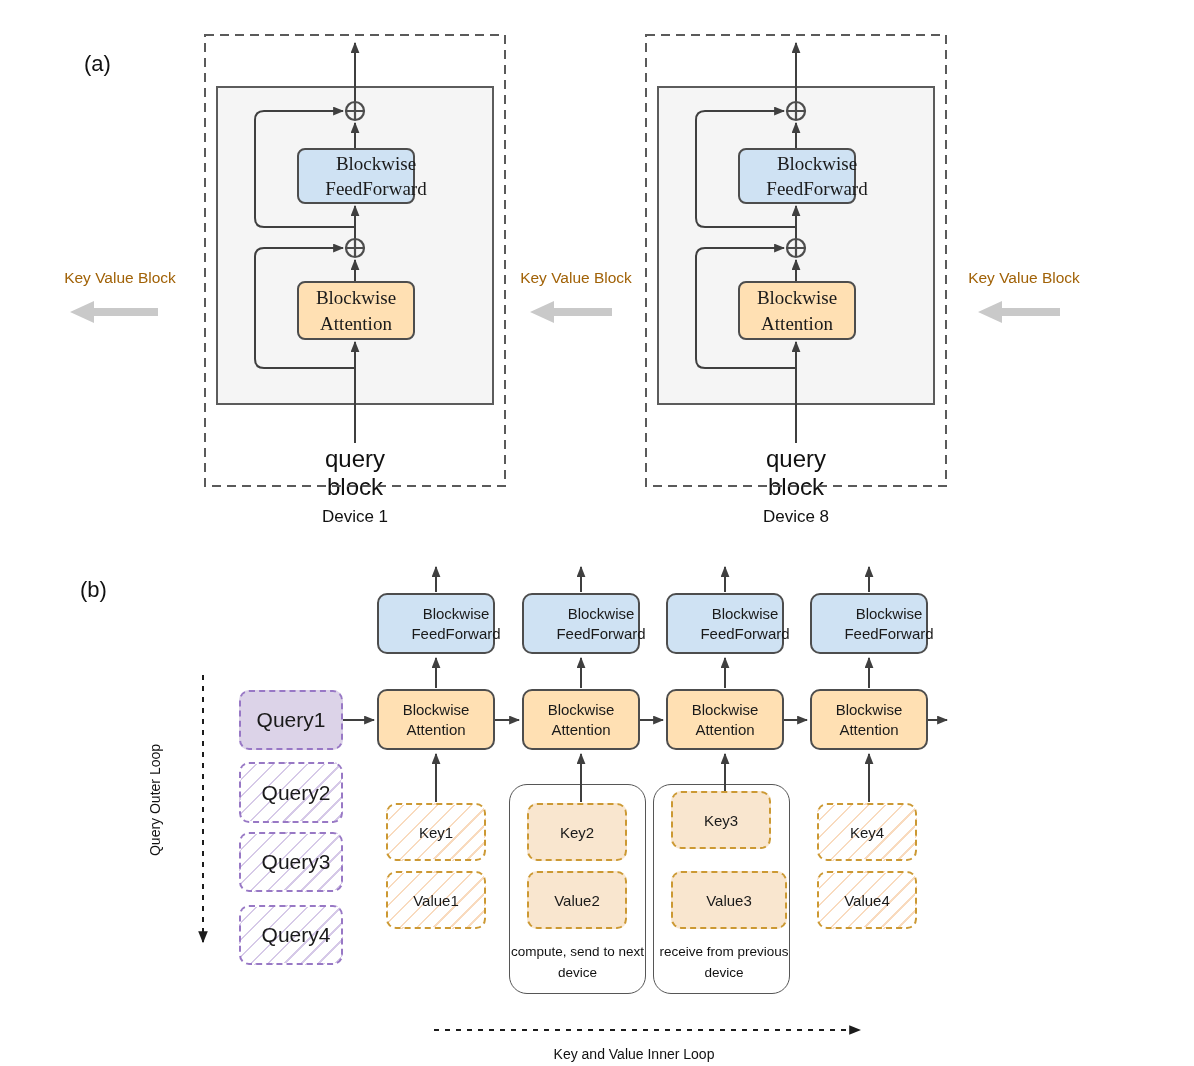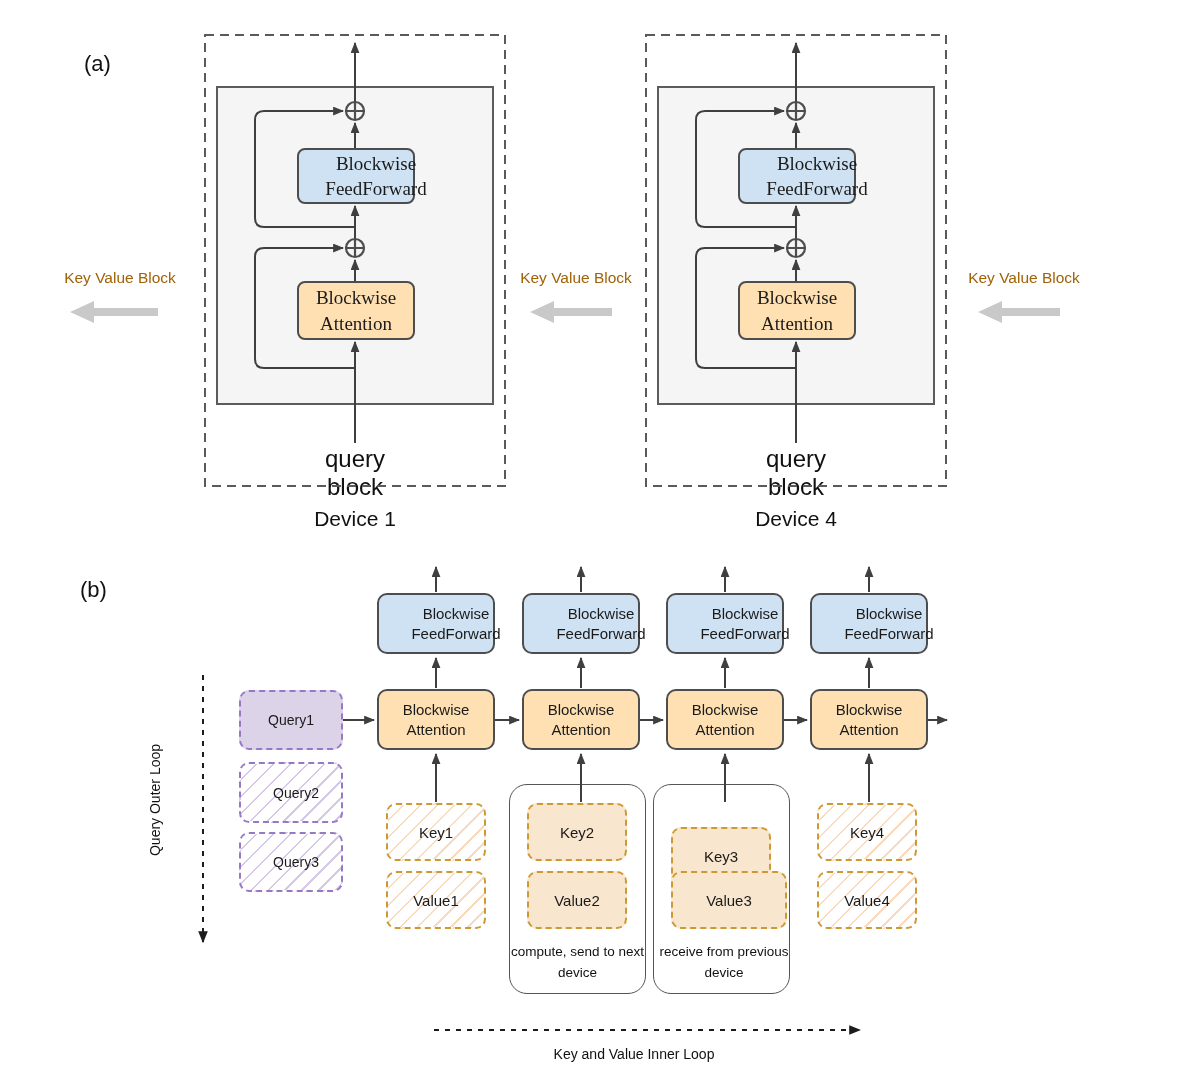--- a/index.html
+++ b/index.html
@@ -13,29 +13,29 @@
   .inner-box{background:#f5f5f5;border:2px solid #5c5c5c;}
   .box-a{
     display:flex;align-items:center;justify-content:center;text-align:center;
     font-family:"Liberation Serif", serif;font-size:19px;line-height:1.32;
     border:2.5px solid #4d4d4d;border-radius:8px;z-index:3;
   }
   .fill-blue{background:#cfe2f3;padding-left:40px;}
   .fill-orange{background:#ffe0b3;}
   .kvb-label{font-size:15.5px;text-align:center;color:#a16207;}
   .query-block-label{font-size:24px;text-align:center;color:#111;}
-  .device-label{font-size:21px;text-align:center;color:#111;}
+  .device-label{font-size:17px;text-align:center;color:#111;}
   
   .box-b{
     display:flex;align-items:center;justify-content:center;text-align:center;
     font-size:15px;line-height:1.3;border:2.5px solid #4d4d4d;border-radius:10px;z-index:3;
   }
   .qbox{
     display:flex;align-items:center;justify-content:center;text-align:center;
-    font-size:14px;border:2.5px dashed #9878c5;border-radius:10px;z-index:3;
+    font-size:21px;border:2.5px dashed #9878c5;border-radius:10px;z-index:3;
   }
   .q-solid{background:#dcd3e8;}
   .q-hatch{
     background-color:#ffffff;
     background-image:repeating-linear-gradient(135deg,
       rgba(152,120,197,0) 0px, rgba(152,120,197,0) 10px,
       rgba(152,120,197,0.40) 10px, rgba(152,120,197,0.40) 12px);
     padding-left:10px;
   }
   .kvbox{
@@ -156,41 +156,42 @@
   <div class="abs box-a fill-orange" style="left:738px;top:281px;width:118px;height:59px;">Blockwise Attention</div>
 
   <div class="abs kvb-label" style="left:55px;top:269px;width:130px;">Key Value Block</div>
   <div class="abs kvb-label" style="left:511px;top:269px;width:130px;">Key Value Block</div>
   <div class="abs kvb-label" style="left:959px;top:269px;width:130px;">Key Value Block</div>
 
   <div class="abs query-block-label" style="left:295px;top:445px;width:120px;">query block</div>
   <div class="abs query-block-label" style="left:736px;top:445px;width:120px;">query block</div>
 
   <div class="abs device-label" style="left:295px;top:507px;width:120px;">Device 1</div>
-  <div class="abs device-label" style="left:736px;top:507px;width:120px;">Device 4</div>
+  <div class="abs device-label" style="left:736px;top:507px;width:120px;">Device 8</div>
 
   <div class="abs panel-label" style="left:80px;top:577px;">(b)</div>
 
   <div class="abs box-b fill-blue" style="left:377px;top:593px;width:118px;height:61px;">Blockwise FeedForward</div>
   <div class="abs box-b fill-blue" style="left:522px;top:593px;width:118px;height:61px;">Blockwise FeedForward</div>
   <div class="abs box-b fill-blue" style="left:666px;top:593px;width:118px;height:61px;">Blockwise FeedForward</div>
   <div class="abs box-b fill-blue" style="left:810px;top:593px;width:118px;height:61px;">Blockwise FeedForward</div>
 
   <div class="abs box-b fill-orange" style="left:377px;top:689px;width:118px;height:61px;">Blockwise Attention</div>
   <div class="abs box-b fill-orange" style="left:522px;top:689px;width:118px;height:61px;">Blockwise Attention</div>
   <div class="abs box-b fill-orange" style="left:666px;top:689px;width:118px;height:61px;">Blockwise Attention</div>
   <div class="abs box-b fill-orange" style="left:810px;top:689px;width:118px;height:61px;">Blockwise Attention</div>
 
   <div class="abs qbox q-solid" style="left:239px;top:690px;width:104px;height:60px;">Query1</div>
   <div class="abs qbox q-hatch" style="left:239px;top:762px;width:104px;height:61px;">Query2</div>
   <div class="abs qbox q-hatch" style="left:239px;top:832px;width:104px;height:60px;">Query3</div>
+  <div class="abs qbox q-hatch" style="left:239px;top:905px;width:104px;height:60px;">Query4</div>
 
   <div class="abs kvbox kv-hatch" style="left:386px;top:803px;width:100px;height:58px;">Key1</div>
   <div class="abs kvbox kv-solid" style="left:527px;top:803px;width:100px;height:58px;">Key2</div>
-  <div class="abs kvbox kv-solid" style="left:671px;top:827px;width:100px;height:58px;">Key3</div>
+  <div class="abs kvbox kv-solid" style="left:671px;top:791px;width:100px;height:58px;">Key3</div>
   <div class="abs kvbox kv-hatch" style="left:817px;top:803px;width:100px;height:58px;">Key4</div>
 
   <div class="abs kvbox kv-hatch" style="left:386px;top:871px;width:100px;height:58px;">Value1</div>
   <div class="abs kvbox kv-solid" style="left:527px;top:871px;width:100px;height:58px;">Value2</div>
   <div class="abs kvbox kv-solid" style="left:671px;top:871px;width:116px;height:58px;">Value3</div>
   <div class="abs kvbox kv-hatch" style="left:817px;top:871px;width:100px;height:58px;">Value4</div>
 
   <div class="abs caption" style="left:511px;top:942px;width:133px;">compute, send to next device</div>
   <div class="abs caption" style="left:655px;top:942px;width:138px;">receive from previous device</div>
 

